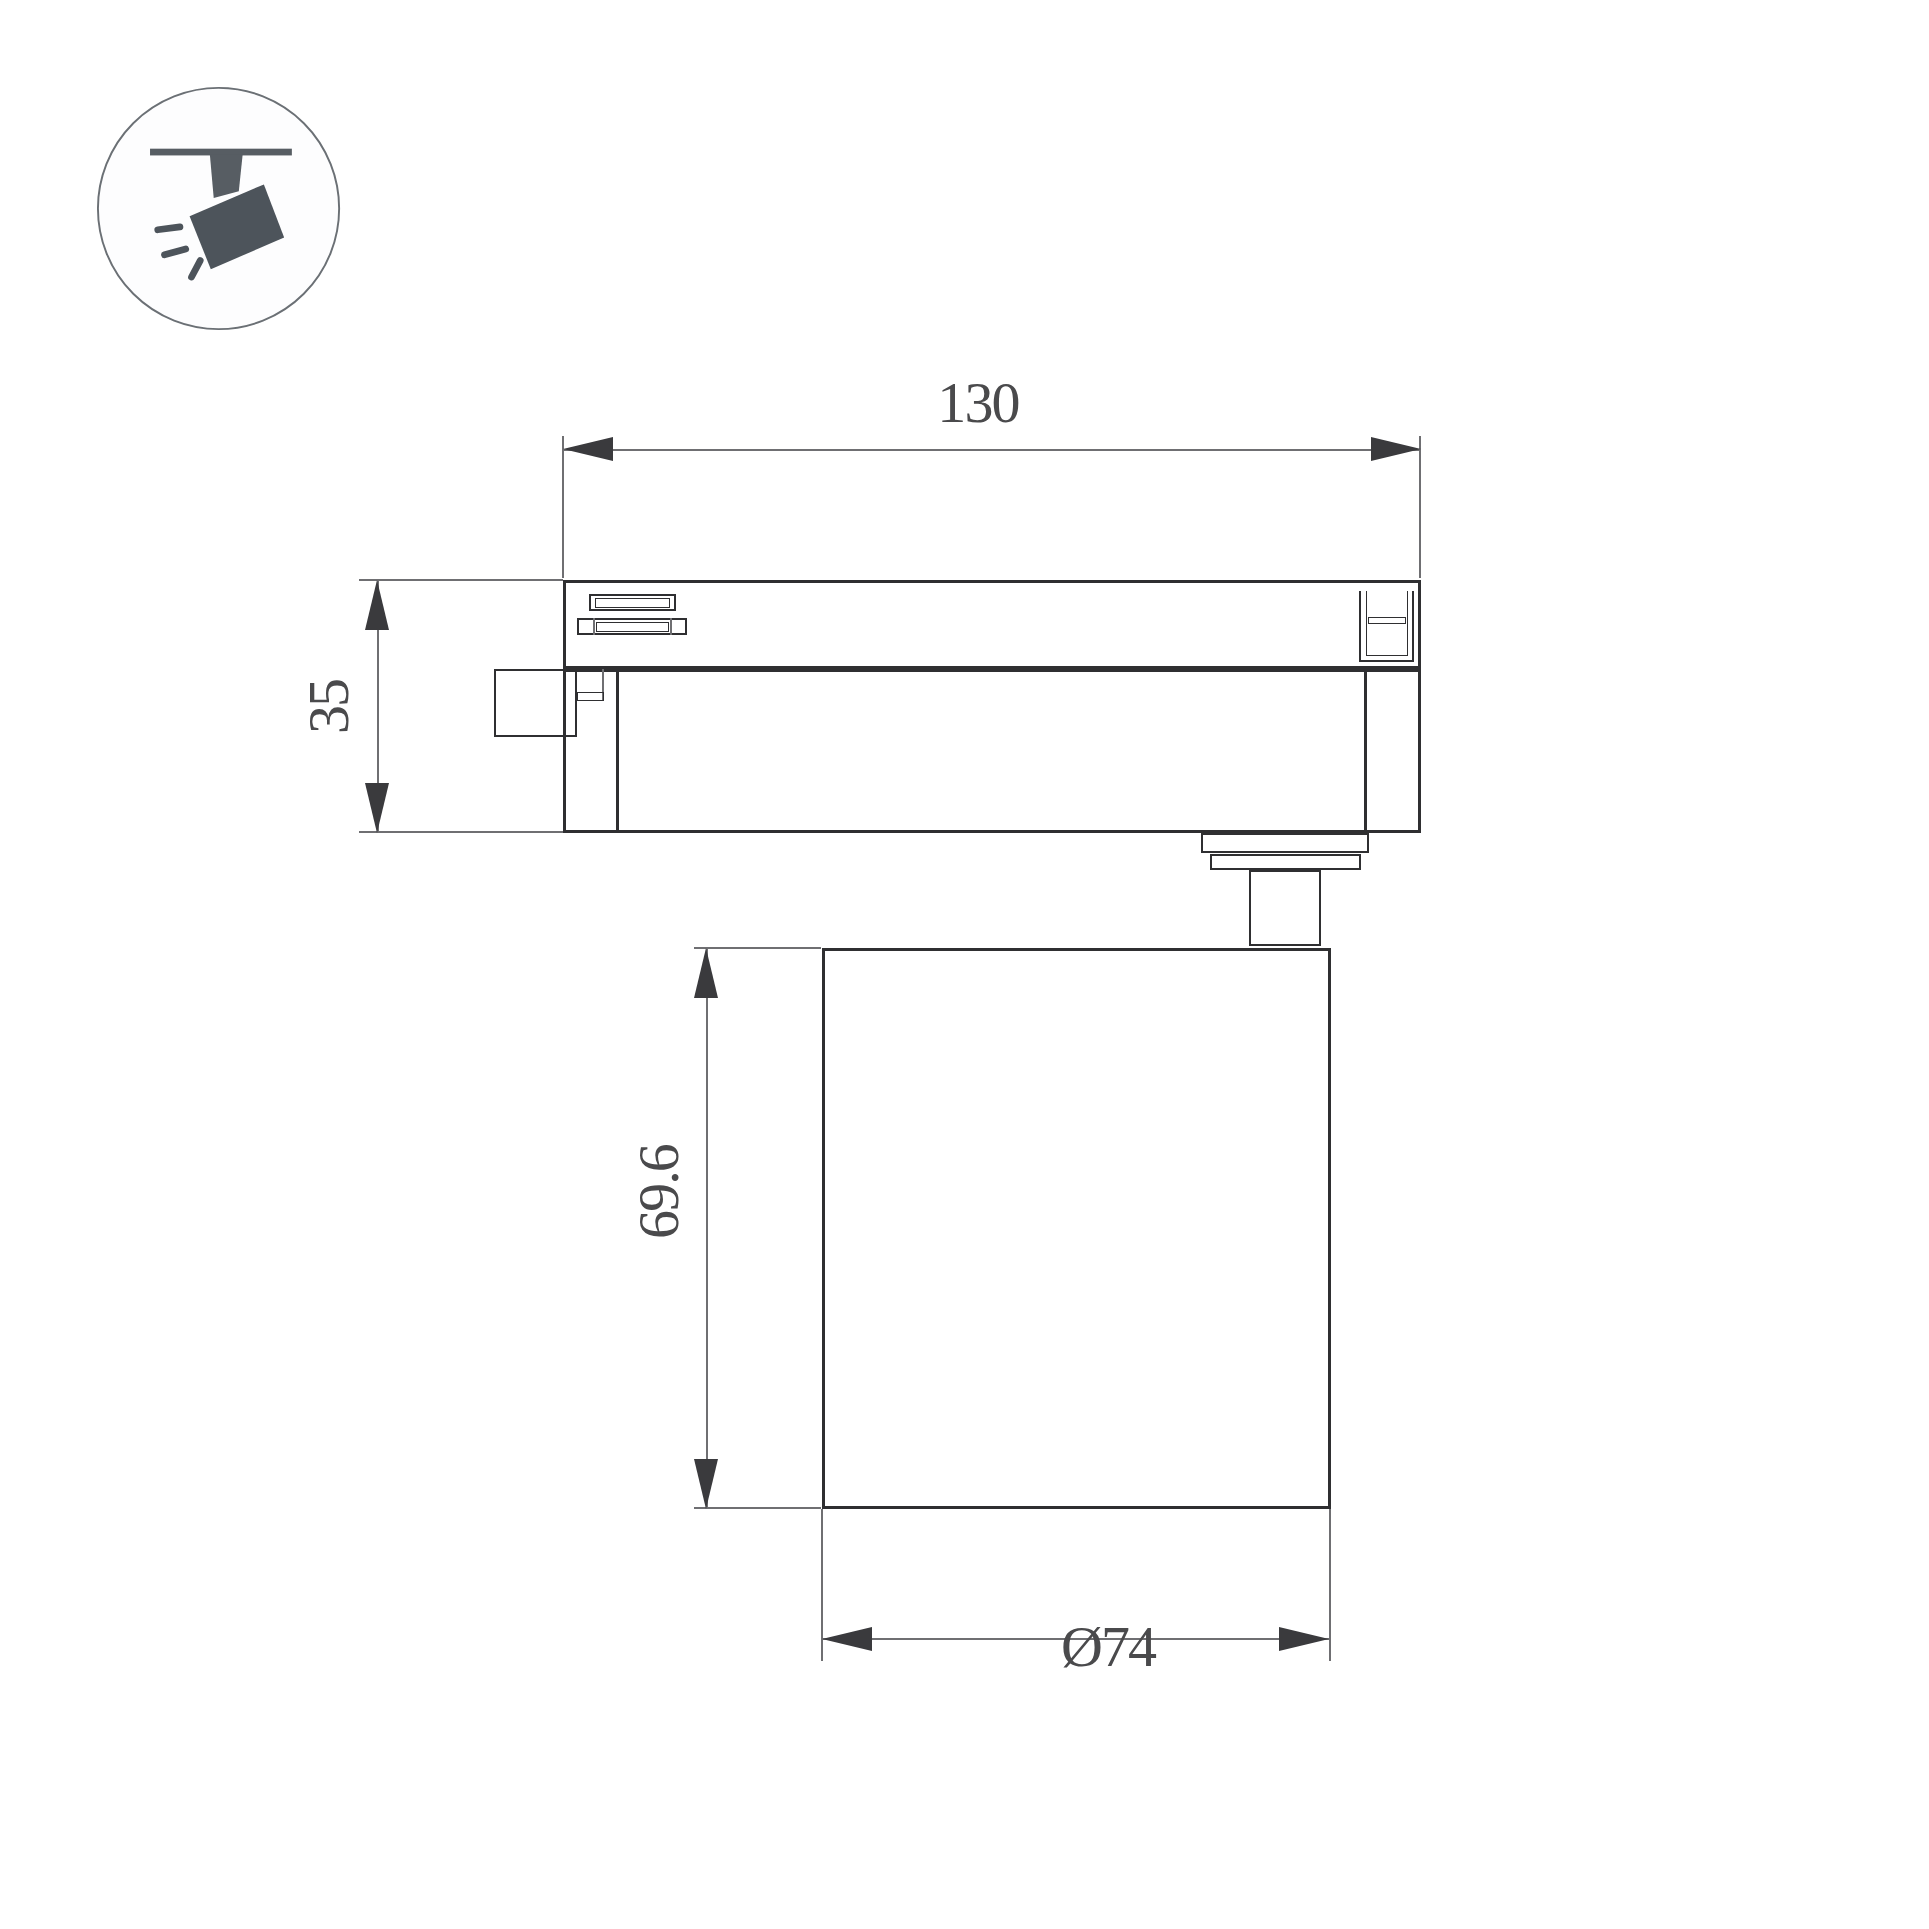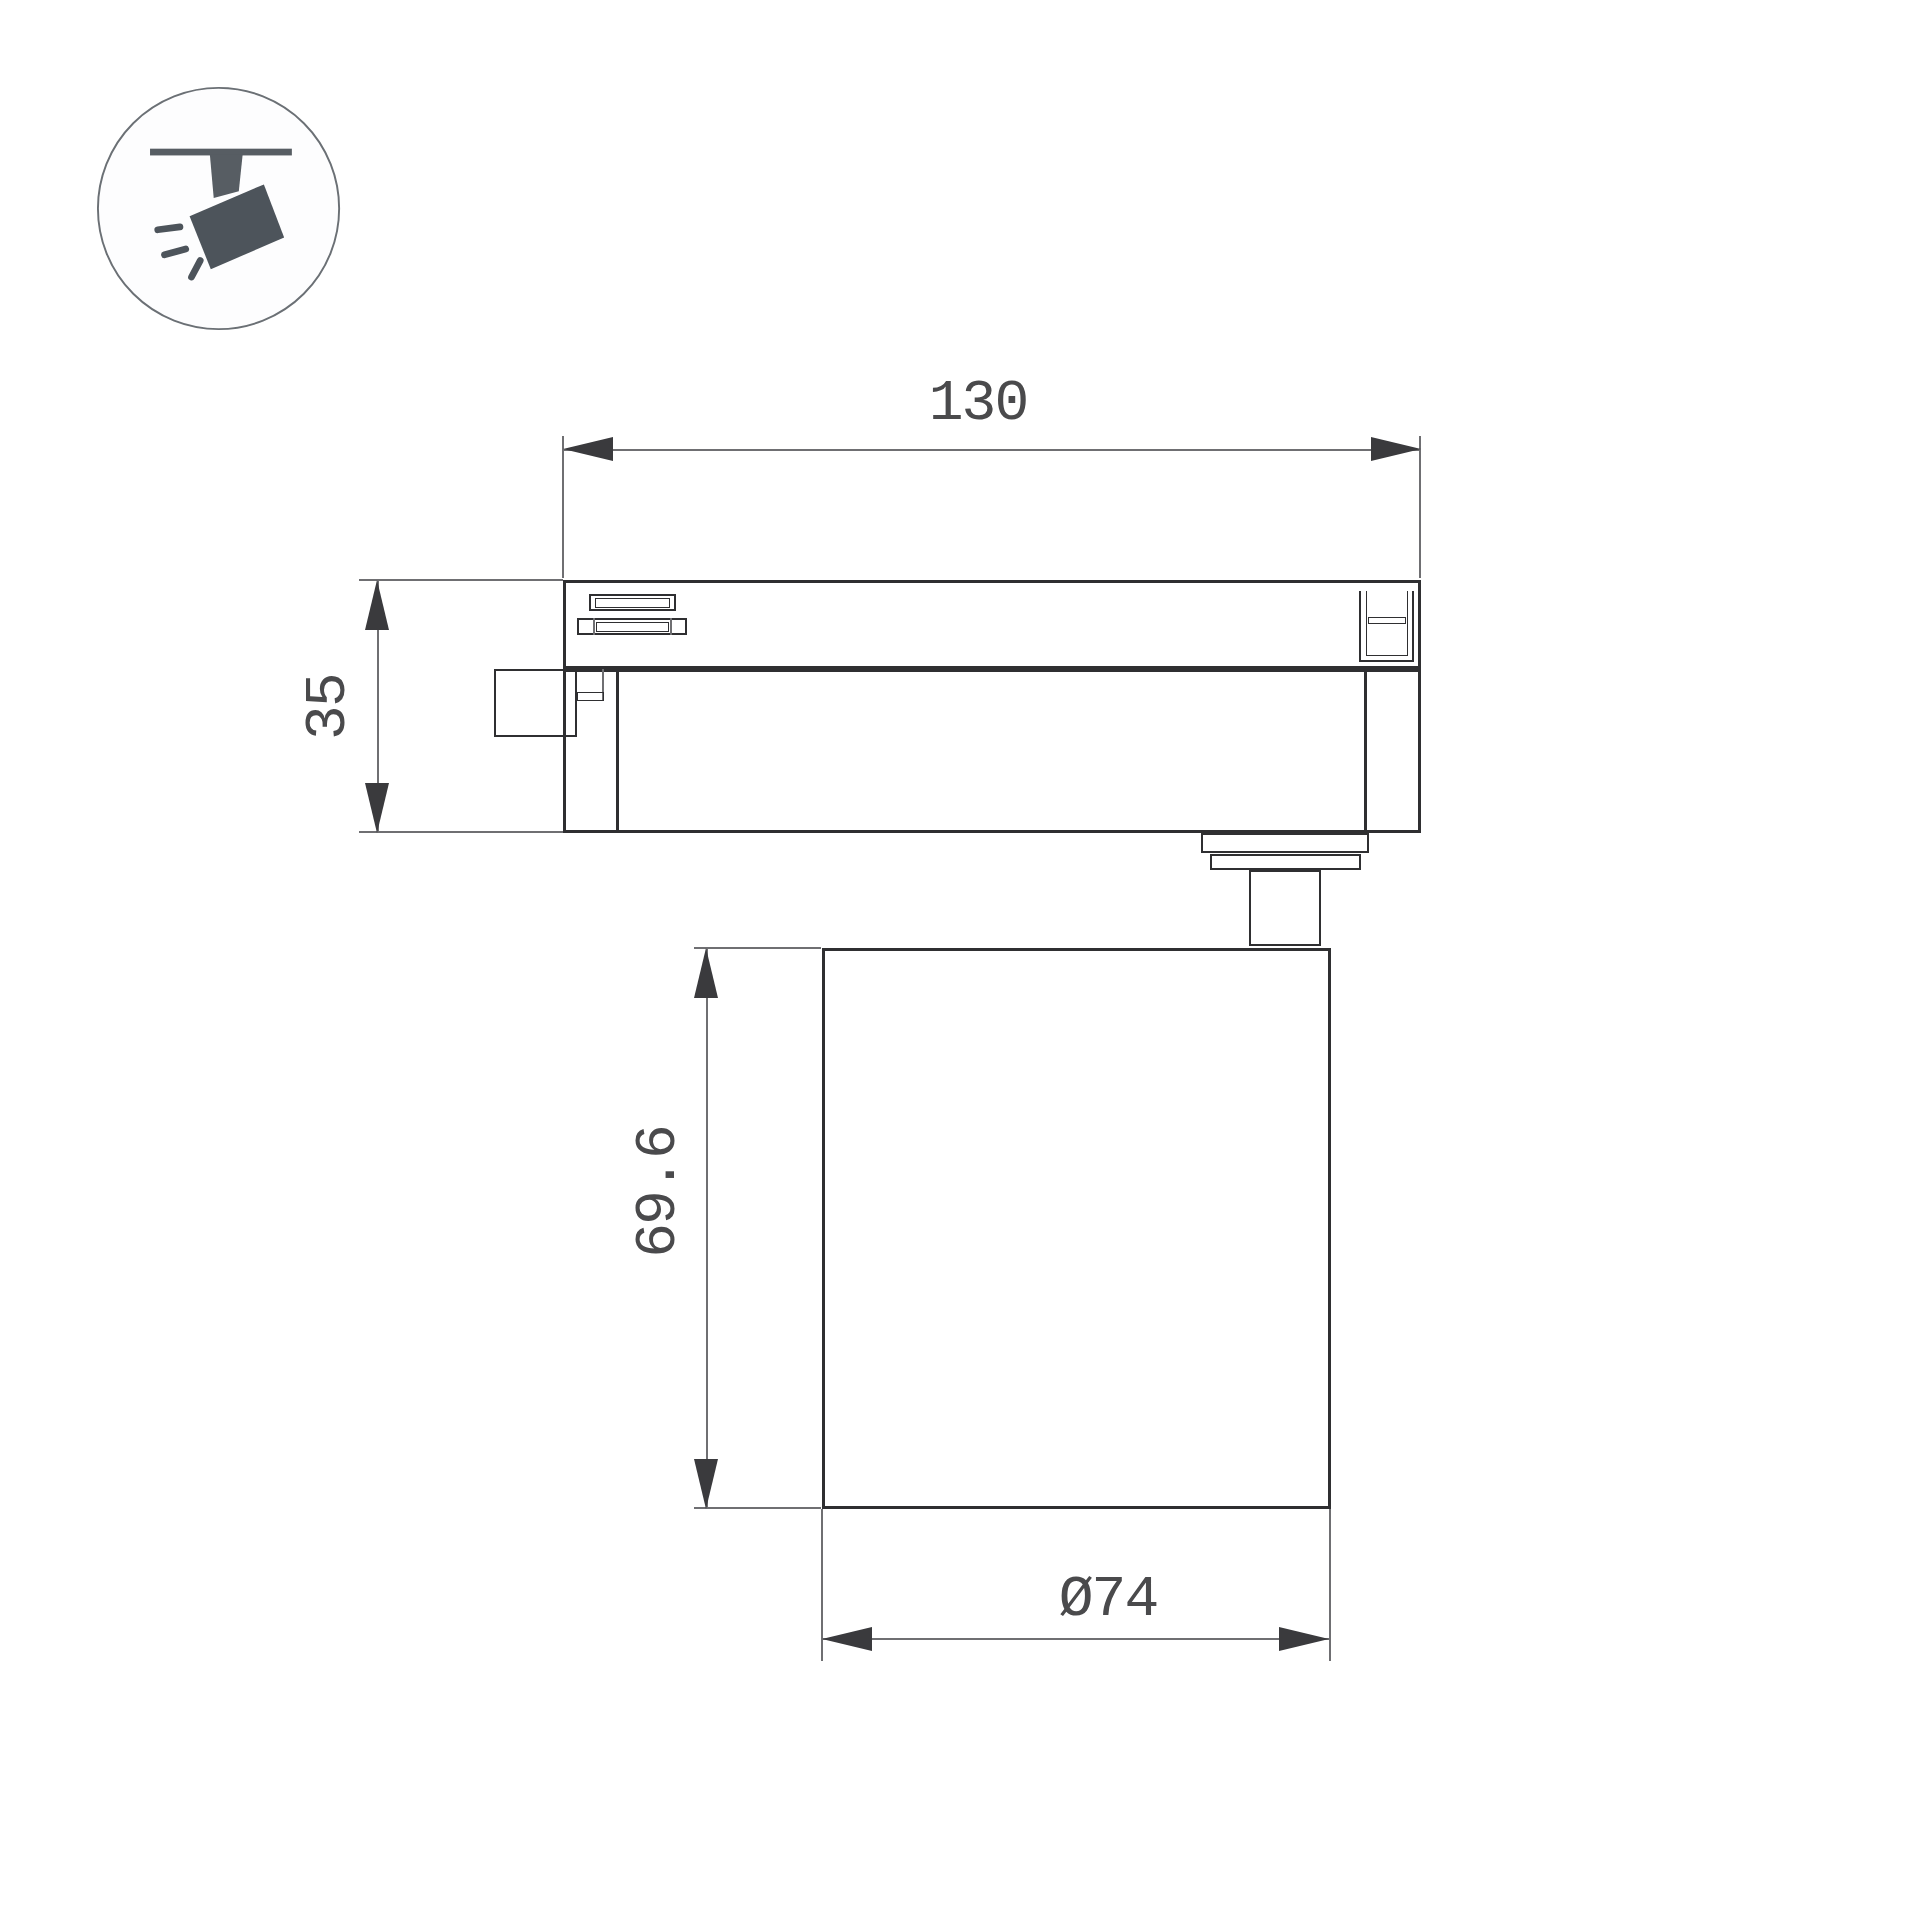--- a/index.html
+++ b/index.html
@@ -1,21 +1,21 @@
 <!DOCTYPE html>
 <html><head>
 <meta charset="utf-8">
 <style>
   html,body { margin:0; padding:0; background:#ffffff; }
   .canvas {
     position:relative;
     width:1929px; height:1929px;
     background:#ffffff;
     overflow:hidden;
-    font-family:Liberation Mono, monospace;
+    font-family:Liberation Serif, serif;
   }
   
   .line  { position:absolute; background:#2f2f31; }
   .thin  { background:#6f6f72; }
   .box   { position:absolute; border:2.9px solid #2f2f31; box-sizing:border-box; background:transparent; }
   .box.thick { border-width:3.9px; }
   .box.fine  { border-width:1.9px; }
   .ushape { position:absolute; border:2.9px solid #2f2f31; border-top:none; box-sizing:border-box; background:transparent; }
   .ushape.fine { border-width:1.9px; border-top:none; }
   .arrow { position:absolute; width:0; height:0; }
@@ -104,17 +104,17 @@
     <div class="arrow arr-d" style="left:694px; top:1459px;"></div>
     <div class="dim-label" style="left:658px; top:1192px; transform:translate(-50%,-50%) rotate(-90deg);">69.6</div>
   </div>
 
   <div>
     <div class="line thin" style="left:821px; top:1509px; width:1.9px; height:152px;"></div>
     <div class="line thin" style="left:1329px; top:1509px; width:1.9px; height:152px;"></div>
     <div class="line thin" style="left:822px; top:1638px; width:508px; height:1.9px;"></div>
     <div class="arrow arr-l" style="left:822px; top:1627px;"></div>
     <div class="arrow arr-r" style="left:1279px; top:1627px;"></div>
-    <div class="dim-label" style="left:1108px; top:1632px; transform:translate(-50%,-100%);">Ø74</div>
+    <div class="dim-label" style="left:1108px; top:1680px; transform:translate(-50%,-100%);">Ø74</div>
   </div>
 
 </div>
 
 
 </body></html>

